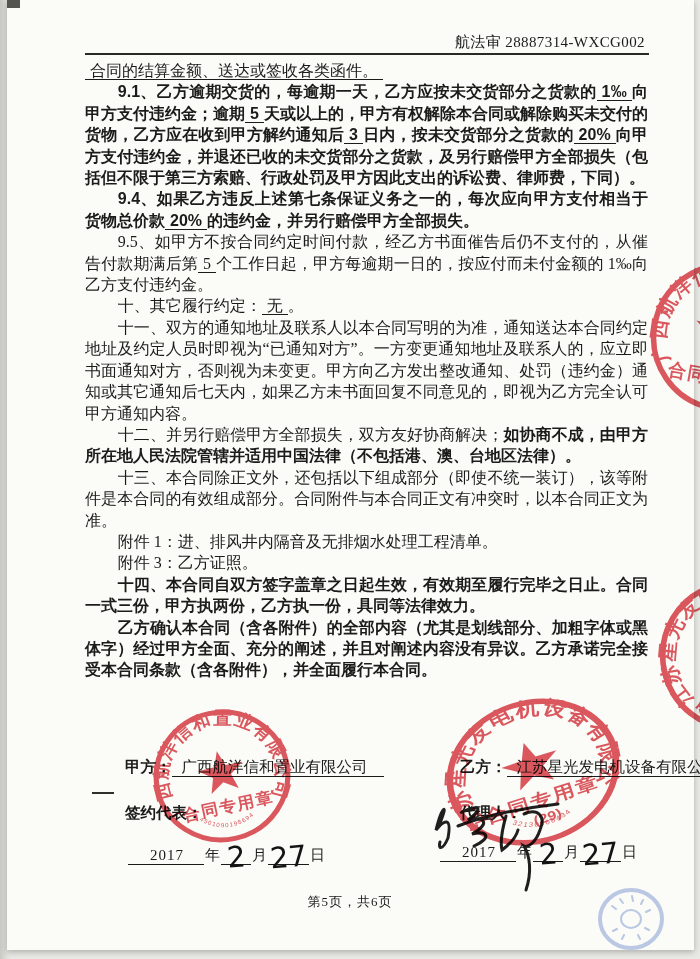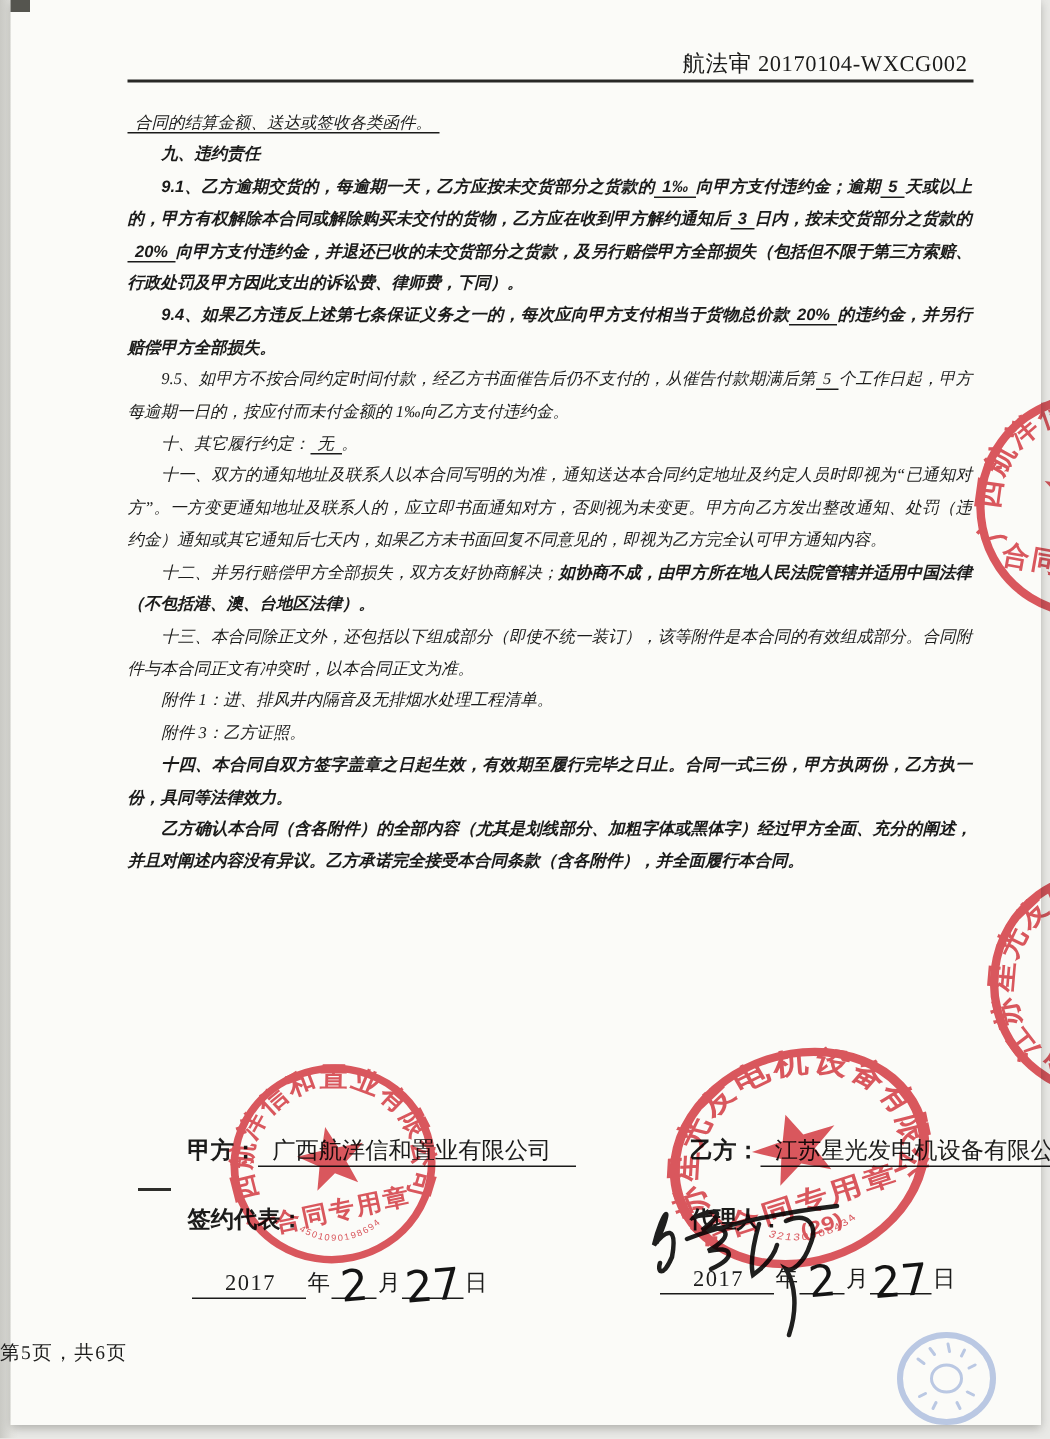--- a/index.html
+++ b/index.html
@@ -5,61 +5,60 @@
   html,body{margin:0;padding:0;}
   body{background:#d9d9d5;}
   .page{position:relative;width:700px;height:959px;overflow:hidden;
         background:linear-gradient(90deg,#c9c9c4 0,#e4e4e0 8px,#e9e9e6 12px),#e9e9e6;
         font-family:"Liberation Serif",serif;color:#1b1b1a;}
   .paper{position:absolute;left:7px;top:0;right:6px;bottom:9px;background:#fbfbf8;
          box-shadow:0 2px 6px rgba(60,60,55,.35);}
   .corner-mark{position:absolute;left:7px;top:0;width:13px;height:8px;background:#55554f;}
   .doc-ref{position:absolute;top:33px;right:55px;font-size:15px;letter-spacing:.4px;}
   .rule{position:absolute;left:85px;right:51px;top:53px;height:2px;background:#292926;}
-  .content{position:absolute;left:85px;top:72px;width:563px;font-size:11px;
-           line-height:21.4px;text-align:justify;font-style:italic;}
+  .content{position:absolute;left:85px;top:60px;width:563px;font-size:16px;
+           line-height:21.4px;text-align:justify;}
   .para{margin:0;text-indent:2.05em;}
   .flush{text-indent:0;}
   .b{font-family:"Liberation Sans",sans-serif;font-weight:700;}
   .u{border-bottom:1.5px solid #1b1b1a;padding:0 5px;}
   .sigrow{position:absolute;font-size:15.5px;white-space:nowrap;}
   .lab{font-family:"Liberation Sans",sans-serif;font-weight:700;margin-left:40px;}
   .uname{border-bottom:1.6px solid #1b1b1a;padding:0 16px 1px 10px;}
   .dateline{position:absolute;font-size:15px;white-space:nowrap;}
   .blankyear{border-bottom:1.6px solid #1b1b1a;padding:0 20px 1px 22px;letter-spacing:1px;}
   .blankhw{display:inline-block;border-bottom:1.6px solid #1b1b1a;padding:0 2px;min-width:26px;text-align:center;}
   .unit{padding:0 1px;}
   .hw{display:inline-block;font-family:"DejaVu Sans",sans-serif;font-size:29px;line-height:10px;
       transform:rotate(-5deg);vertical-align:-7px;color:#141414;}
   .dash-mark{position:absolute;left:92px;top:792px;width:22px;height:2px;background:#2e2e2b;}
-  .footer{position:absolute;top:893px;left:0;width:100%;font-size:13px;letter-spacing:1px;}
+  .footer{position:absolute;top:893px;left:0;width:100%;text-align:center;font-size:13px;letter-spacing:1px;}
   .seal{position:absolute;mix-blend-mode:multiply;opacity:.92;}
   .seal .ring{fill:none;stroke:#da4a52;stroke-width:7;}
   .seal .red{fill:#da4a52;}
   .seal text{fill:#da4a52;}
   .ringtext{font-size:25px;font-family:"Liberation Sans",sans-serif;font-weight:700;letter-spacing:2px;}
   .banner{font-size:23px;font-family:"Liberation Sans",sans-serif;font-weight:700;letter-spacing:2px;}
   .codetxt{font-size:17px;font-family:"Liberation Sans",sans-serif;font-weight:700;}
   .serial{font-size:8.5px;font-family:"Liberation Sans",sans-serif;letter-spacing:1.5px;}
   .blue-seal{position:absolute;opacity:.55;mix-blend-mode:multiply;}
   .sign-svg{position:absolute;left:428px;top:786px;width:135px;height:110px;}
 </style>
 </head>
 <body>
 
 <div class="page">
   <div class="paper"></div>
   <div class="corner-mark"></div>
 
-  <div class="doc-ref">航法审 20170104-WXCG002</div>
+  <div class="doc-ref">航法审 28887314-WXCG002</div>
   <div class="rule"></div>
 
   <div class="content" id="paragraphs">
       <p class="para flush"><span class="u">合同的结算金额、送达或签收各类函件。</span></p>
-      <p class="para b"><span>九、违约责任</span></p>
       <p class="para b"><span>9.1、乙方逾期交货的，每逾期一天，乙方应按未交货部分之货款的</span><span class="u">1‰</span><span>向甲方支付违约金；逾期</span><span class="u">5</span><span>天或以上的，甲方有权解除本合同或解除购买未交付的货物，乙方应在收到甲方解约通知后</span><span class="u">3</span><span>日内，按未交货部分之货款的</span><span class="u">20%</span><span>向甲方支付违约金，并退还已收的未交货部分之货款，及另行赔偿甲方全部损失（包括但不限于第三方索赔、行政处罚及甲方因此支出的诉讼费、律师费，下同）。</span></p>
       <p class="para b"><span>9.4、如果乙方违反上述第七条保证义务之一的，每次应向甲方支付相当于货物总价款</span><span class="u">20%</span><span>的违约金，并另行赔偿甲方全部损失。</span></p>
       <p class="para"><span>9.5、如甲方不按合同约定时间付款，经乙方书面催告后仍不支付的，从催告付款期满后第</span><span class="u">5</span><span>个工作日起，甲方每逾期一日的，按应付而未付金额的 1‰向乙方支付违约金。</span></p>
       <p class="para"><span>十、其它履行约定：</span><span class="u">无</span><span>。</span></p>
       <p class="para"><span>十一、双方的通知地址及联系人以本合同写明的为准，通知送达本合同约定地址及约定人员时即视为“已通知对方”。一方变更通知地址及联系人的，应立即书面通知对方，否则视为未变更。甲方向乙方发出整改通知、处罚（违约金）通知或其它通知后七天内，如果乙方未书面回复不同意见的，即视为乙方完全认可甲方通知内容。</span></p>
       <p class="para"><span>十二、并另行赔偿甲方全部损失，双方友好协商解决；</span><span class="b">如协商不成，由甲方所在地人民法院管辖并适用中国法律（不包括港、澳、台地区法律）。</span></p>
       <p class="para"><span>十三、本合同除正文外，还包括以下组成部分（即使不统一装订），该等附件是本合同的有效组成部分。合同附件与本合同正文有冲突时，以本合同正文为准。</span></p>
       <p class="para"><span>附件 1：进、排风井内隔音及无排烟水处理工程清单。</span></p>
       <p class="para"><span>附件 3：乙方证照。</span></p>
       <p class="para b"><span>十四、本合同自双方签字盖章之日起生效，有效期至履行完毕之日止。合同一式三份，甲方执两份，乙方执一份，具同等法律效力。</span></p>

